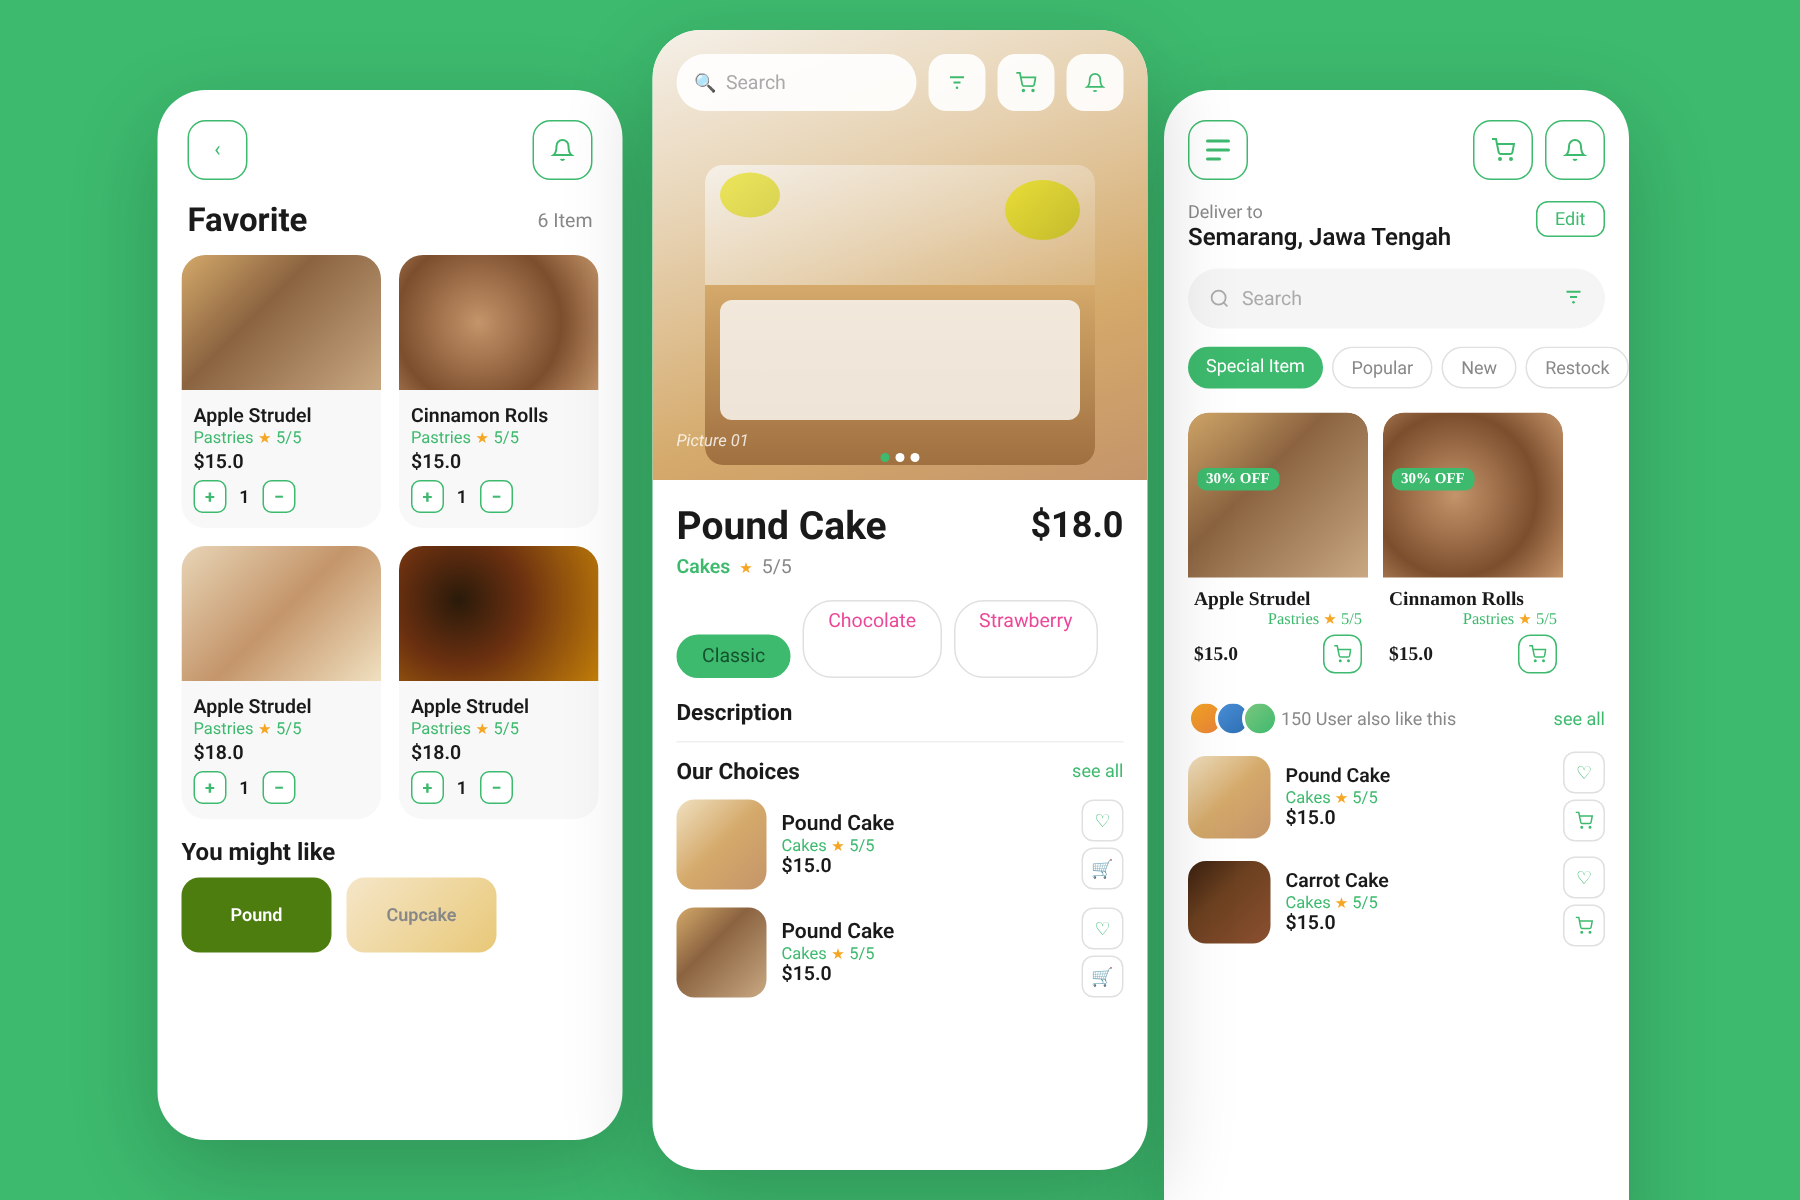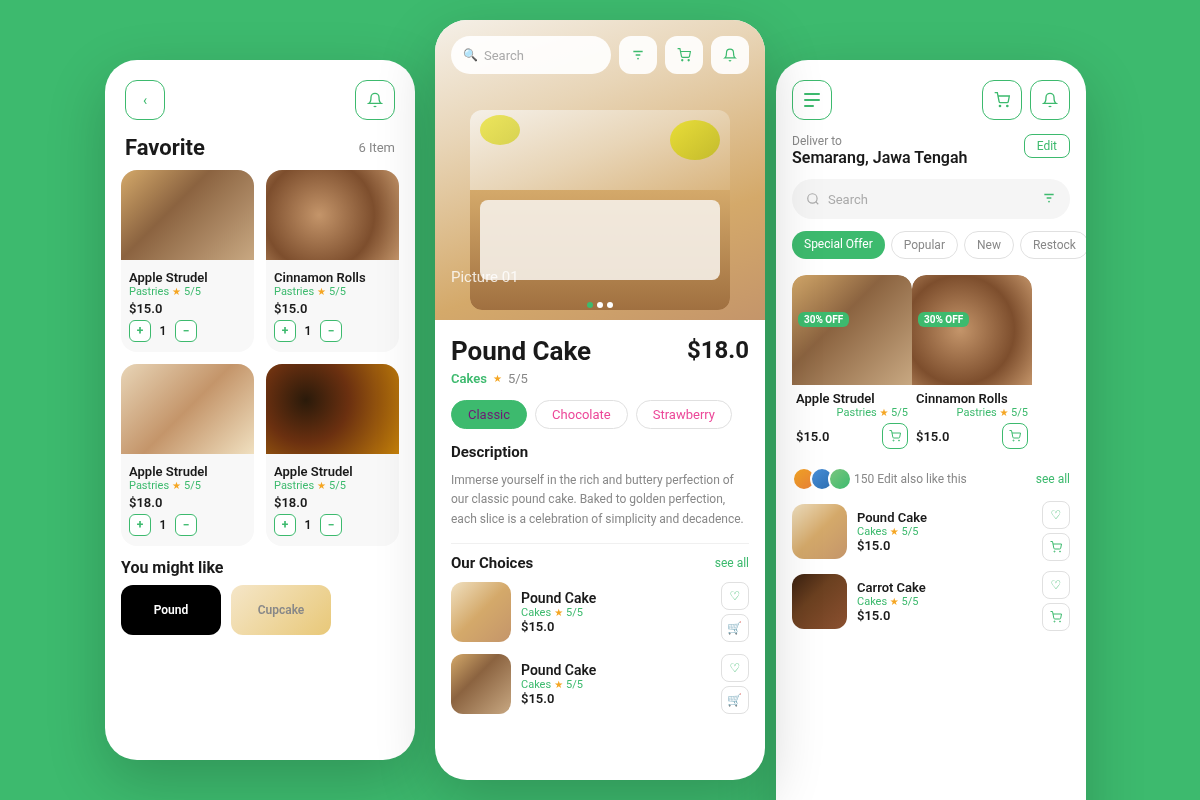--- a/index.html
+++ b/index.html
@@ -151,21 +151,21 @@
     }
     .you-might-row {
       display: flex;
       gap: 10px;
       padding: 8px 16px 0;
     }
     .mini-card {
       width: 100px;
       height: 50px;
       border-radius: 12px;
-      background: #000000;
+      background: #4d7c0f;
       display: flex;
       align-items: center;
       justify-content: center;
       color: white;
       font-size: 12px;
       font-weight: 600;
     }
     .mini-card-2 {
       background: linear-gradient(135deg, #f5e6c8, #e8c878);
     }
@@ -224,24 +224,25 @@
       bottom: 12px;
       left: 50%;
       transform: translateX(-50%);
       display: flex;
       gap: 4px;
     }
     .dot { width: 6px; height: 6px; border-radius: 50%; background: white; }
     .dot.active { background: #3dba6e; }
     .pic-label {
       position: absolute;
-      bottom: 34px;
+      bottom: 20px;
       left: 16px;
-      font-size: 15px;
+      font-size: 11px;
       color: rgba(255,255,255,0.8);
+      font-style: italic;
     }
     .middle-content {
       padding: 16px;
     }
     .product-header {
       display: flex;
       justify-content: space-between;
       align-items: flex-start;
       margin-bottom: 4px;
     }
@@ -281,22 +282,23 @@
     .variant-chip {
       padding: 6px 16px;
       border-radius: 20px;
       font-size: 13px;
       cursor: pointer;
       border: 1.5px solid #e0e0e0;
       color: #ec4899;
     }
     .variant-chip.active {
       background: #3dba6e;
-      color: #701a75;
+      color: #14532d;
       border-color: #3dba6e;
+      margin-top: 23px;
     }
     .description-text {
       font-size: 12px;
       color: #888;
       line-height: 1.6;
       margin-bottom: 14px;
     }
     .divider { height: 1px; background: #f0f0f0; margin: 10px 0; }
     .our-choices-header {
       display: flex;
@@ -438,21 +440,23 @@
     .filter-chip.active {
       background: #3dba6e;
       color: white;
     }
     .filter-chip:not(.active) {
       border: 1.5px solid #e0e0e0;
       color: #888;
     }
     .products-grid {
       display: flex;
+      gap: 10px;
       padding: 4px 16px 12px;
+      font-family: Liberation Serif, serif;
     }
     .product-card-right {
       width: 120px;
       border-radius: 14px;
       overflow: hidden;
       flex-shrink: 0;
       position: relative;
     }
     .discount-badge {
       position: absolute;
@@ -762,21 +766,20 @@
         <span class="cat-label">Cakes</span>
         <span class="star">★</span>
         <span style="font-size:13px;color:#888;">5/5</span>
       </div>
       <div class="variant-row">
         <div class="variant-chip active">Classic</div>
         <div class="variant-chip">Chocolate</div>
         <div class="variant-chip">Strawberry</div>
       </div>
       <div class="section-label">Description</div>
-      <div class="description-text">Immerse yourself in the rich and buttery perfection of our classic pound cake. Baked to golden perfection, each slice is a celebration of simplicity and decadence.</div>
       <div class="divider"></div>
       <div class="our-choices-header">
         <div class="section-label" style="margin-bottom:0;">Our Choices</div>
         <div class="see-all">see all</div>
       </div>
 
       <div class="choice-item">
         <div class="choice-img img-bg-pound" style="width:60px;height:60px;border-radius:12px;"></div>
         <div class="choice-info">
           <div class="choice-name">Pound Cake</div>
@@ -855,21 +858,21 @@
       <div style="margin-left:auto;">
         <svg width="14" height="14" viewBox="0 0 24 24" fill="none" stroke="#3dba6e" stroke-width="2.5">
           <line x1="4" y1="6" x2="20" y2="6"></line>
             <line x1="8" y1="12" x2="16" y2="12"></line>
             <line x1="12" y1="18" x2="12" y2="18" stroke-linecap="round" stroke-width="3"></line>
         </svg>
       </div>
     </div>
 
     <div class="filter-chips">
-      <div class="filter-chip active">Special Offer</div>
+      <div class="filter-chip active">Special Item</div>
       <div class="filter-chip">Popular</div>
       <div class="filter-chip">New</div>
       <div class="filter-chip">Restock</div>
     </div>
 
     <div class="products-grid">
 
       <div class="product-card-right">
         <div style="width:120px;height:110px;background:linear-gradient(135deg,#d4a96a 0%,#8b6340 40%,#c8a882 100%);border-radius:14px 14px 0 0;position:relative;">
           <div class="discount-badge">30% OFF</div>
@@ -920,21 +923,21 @@
     </div>
 
     <div class="users-like">
       <div class="user-avatars">
         <div class="user-avatar avatar-a"></div>
         <div class="user-avatar avatar-b"></div>
         <div class="user-avatar avatar-c"></div>
       </div>
       <span class="users-like-text">
         <span>150</span>
-        <span>Edit also like this</span>
+        <span>User also like this</span>
       </span>
       <span class="users-see-all">see all</span>
     </div>
 
     <div class="liked-items">
 
       <div class="liked-item">
         <div class="liked-img img-bg-pound"></div>
         <div class="liked-info">
           <div class="liked-name">Pound Cake</div>

